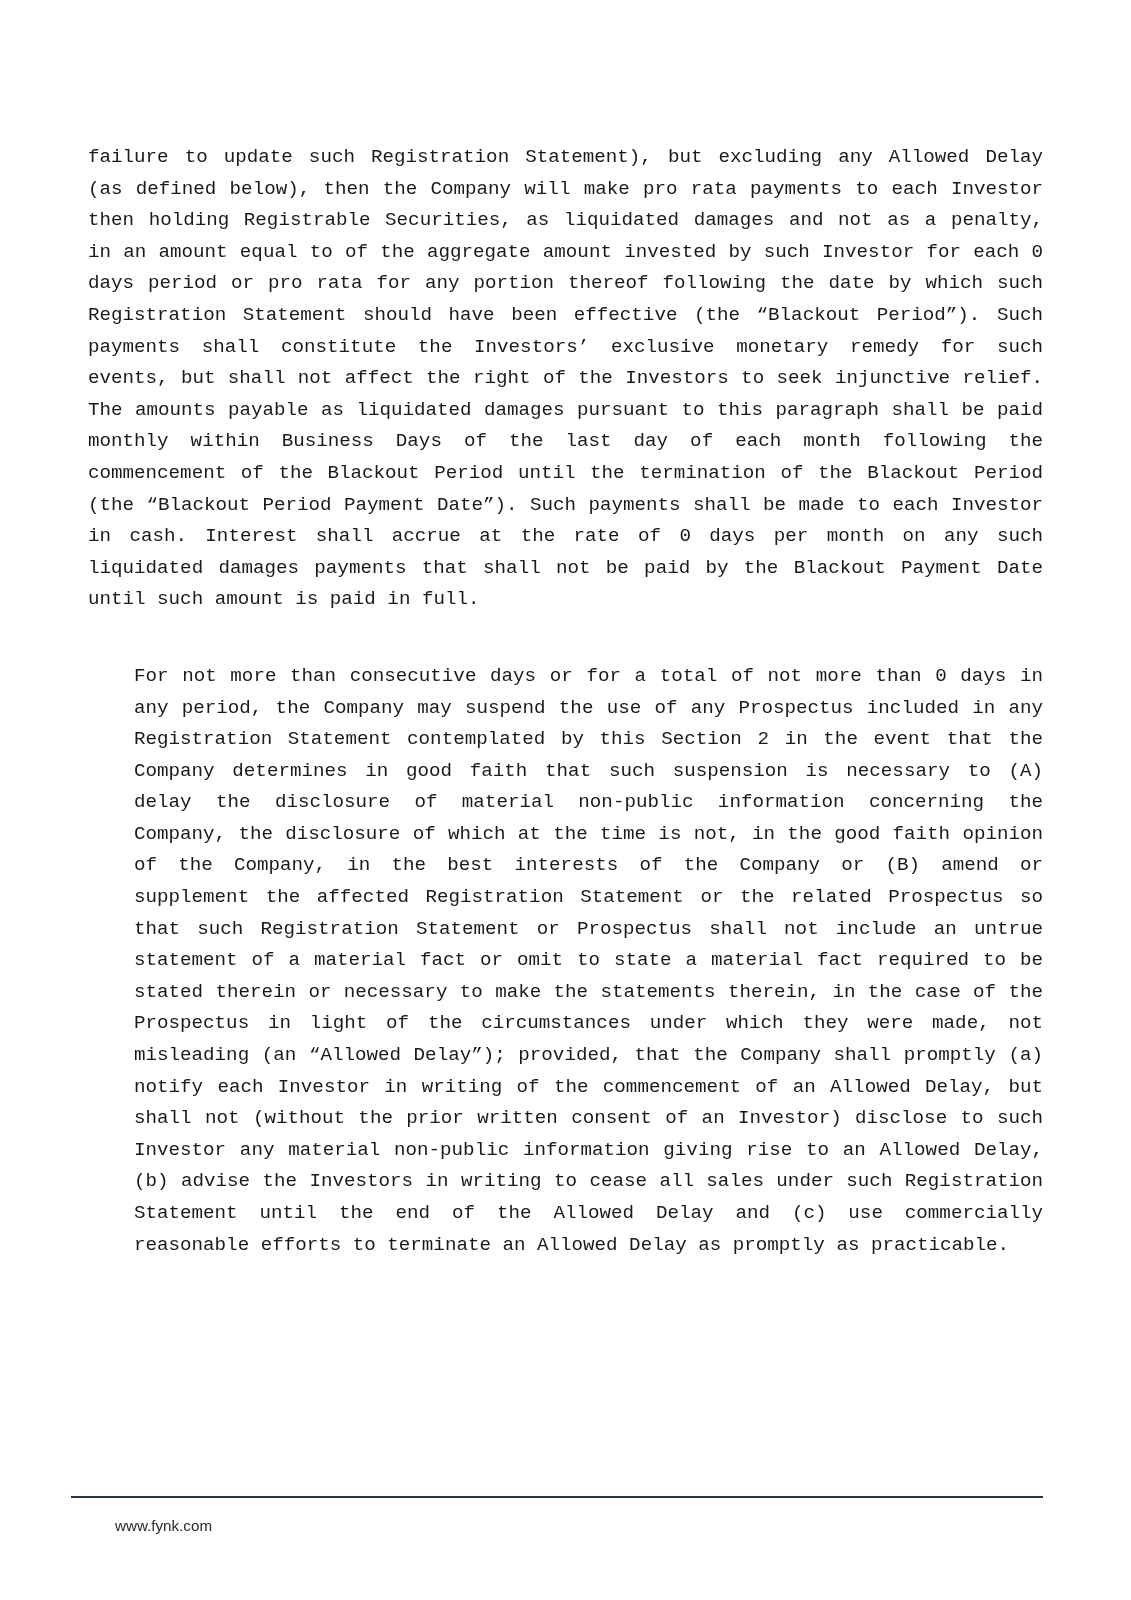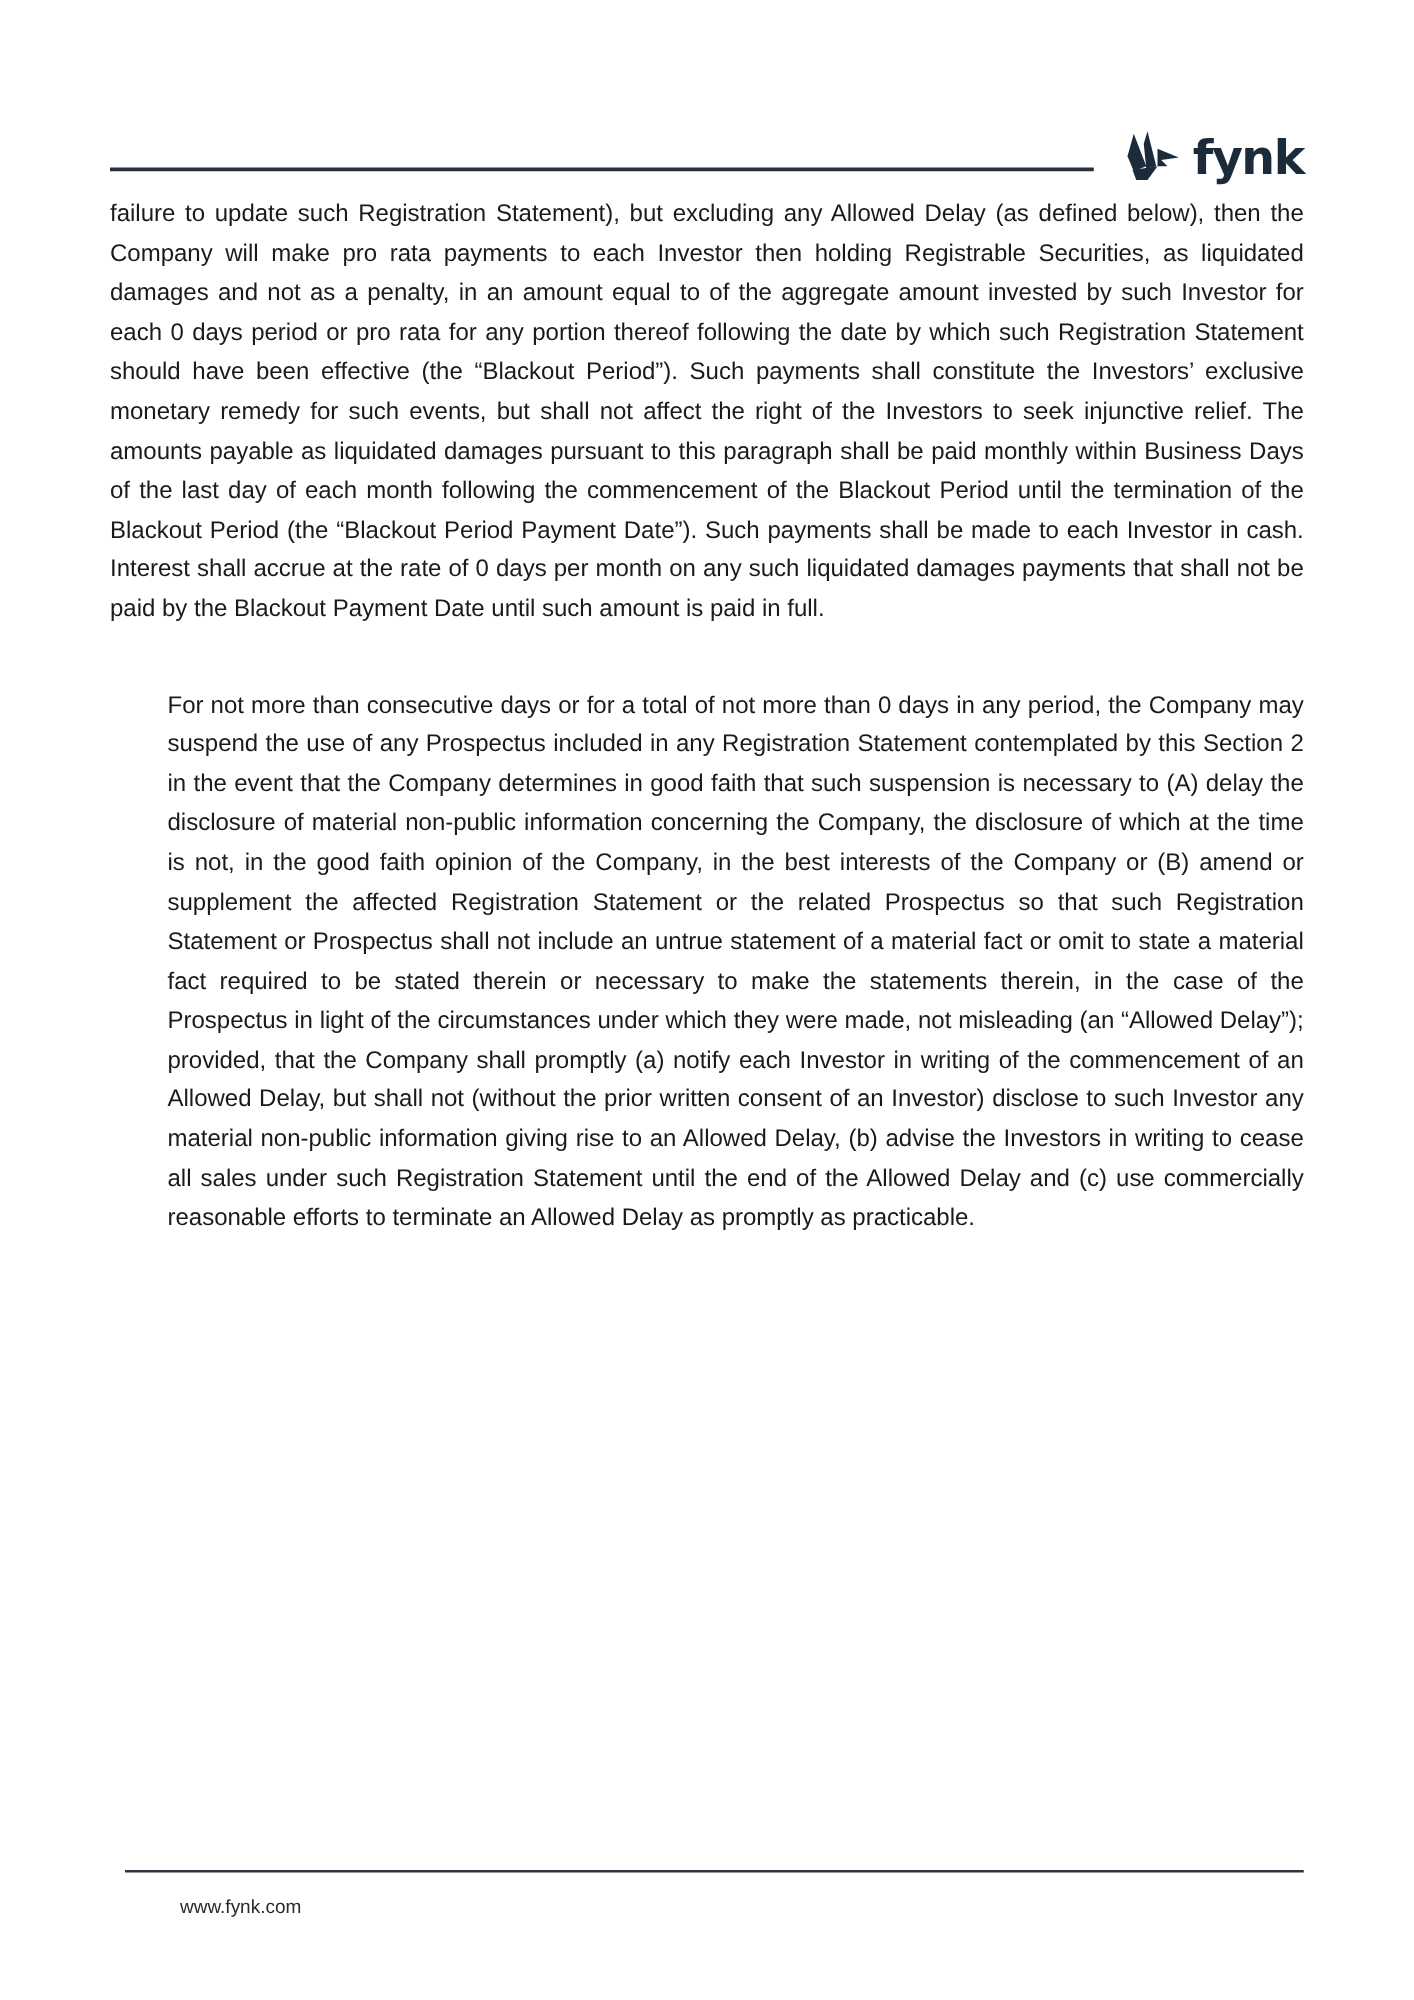--- a/index.html
+++ b/index.html
@@ -55,23 +55,24 @@
     font-weight: 700;
     font-size: 38px;
     letter-spacing: -1.2px;
     color: #1c2b3a;
     line-height: 1;
   }
 
   
   .content {
     position: absolute;
-    top: 156px;
+    top: 142px;
     left: 88px;
     width: 955px;
+    font-family: Liberation Mono, monospace;
   }
   p.para {
     margin: 0;
     text-align: justify;
     text-justify: inter-word;
     font-size: 19.2px;
     line-height: 31.6px;
     color: #1a1a1a;
     hyphens: none;
   }
@@ -100,21 +101,21 @@
     margin-left: 24px;
     font-size: 19.6px;
     line-height: 28px;
     font-weight: 700;
     color: #000000;
   }
 
   
   .footer {
     position: absolute;
-    left: 100px;
+    left: 71px;
     right: 88px;
     bottom: 62px;
   }
   .footer-rule {
     height: 2px;
     background: #2c3540;
     margin-bottom: 16px;
   }
   .footer-lines {
     margin-left: 44px;
@@ -124,36 +125,20 @@
   }
   .footer-line {
     display: block;
   }
 </style>
 </head>
 <body>
 
 <div class="page">
 
-  <div class="header">
-    <div class="header-rule"></div>
-    <div class="logo">
-      <span class="logo-mark">
-        <svg viewBox="0 0 52 46" width="52" height="46" xmlns="http://www.w3.org/2000/svg" aria-hidden="true">
-          <g fill="#1c2b3a">
-            <polygon points="14,4 24,30 14,34 9,22"></polygon>
-            <polygon points="25,2 32,30 24,32 22,12"></polygon>
-            <polygon points="33,16 50,23 36,25 41,30 33,30"></polygon>
-            <polygon points="13,33 33,30 25,41 16,41"></polygon>
-          </g>
-        </svg>
-      </span>
-      <span class="logo-word">fynk</span>
-    </div>
-  </div>
 
   <div class="content">
 
     <p class="para para-1">failure to update such Registration Statement), but excluding any Allowed Delay (as defined below), then the Company will make pro rata payments to each Investor then holding Registrable Securities, as liquidated damages and not as a penalty, in an amount equal to of the aggregate amount invested by such Investor for each 0 days period or pro rata for any portion thereof following the date by which such Registration Statement should have been effective (the “Blackout Period”). Such payments shall constitute the Investors’ exclusive monetary remedy for such events, but shall not affect the right of the Investors to seek injunctive relief. The amounts payable as liquidated damages pursuant to this paragraph shall be paid monthly within Business Days of the last day of each month following the commencement of the Blackout Period until the termination of the Blackout Period (the “Blackout Period Payment Date”). Such payments shall be made to each Investor in cash. Interest shall accrue at the rate of 0 days per month on any such liquidated damages payments that shall not be paid by the Blackout Payment Date until such amount is paid in full.</p>
 
     <div class="list-item">
       <p class="para list-body">For not more than consecutive days or for a total of not more than 0 days in any period, the Company may suspend the use of any Prospectus included in any Registration Statement contemplated by this Section 2 in the event that the Company determines in good faith that such suspension is necessary to (A) delay the disclosure of material non-public information concerning the Company, the disclosure of which at the time is not, in the good faith opinion of the Company, in the best interests of the Company or (B) amend or supplement the affected Registration Statement or the related Prospectus so that such Registration Statement or Prospectus shall not include an untrue statement of a material fact or omit to state a material fact required to be stated therein or necessary to make the statements therein, in the case of the Prospectus in light of the circumstances under which they were made, not misleading (an “Allowed Delay”); provided, that the Company shall promptly (a) notify each Investor in writing of the commencement of an Allowed Delay, but shall not (without the prior written consent of an Investor) disclose to such Investor any material non-public information giving rise to an Allowed Delay, (b) advise the Investors in writing to cease all sales under such Registration Statement until the end of the Allowed Delay and (c) use commercially reasonable efforts to terminate an Allowed Delay as promptly as practicable.</p>
     </div>
 
 

